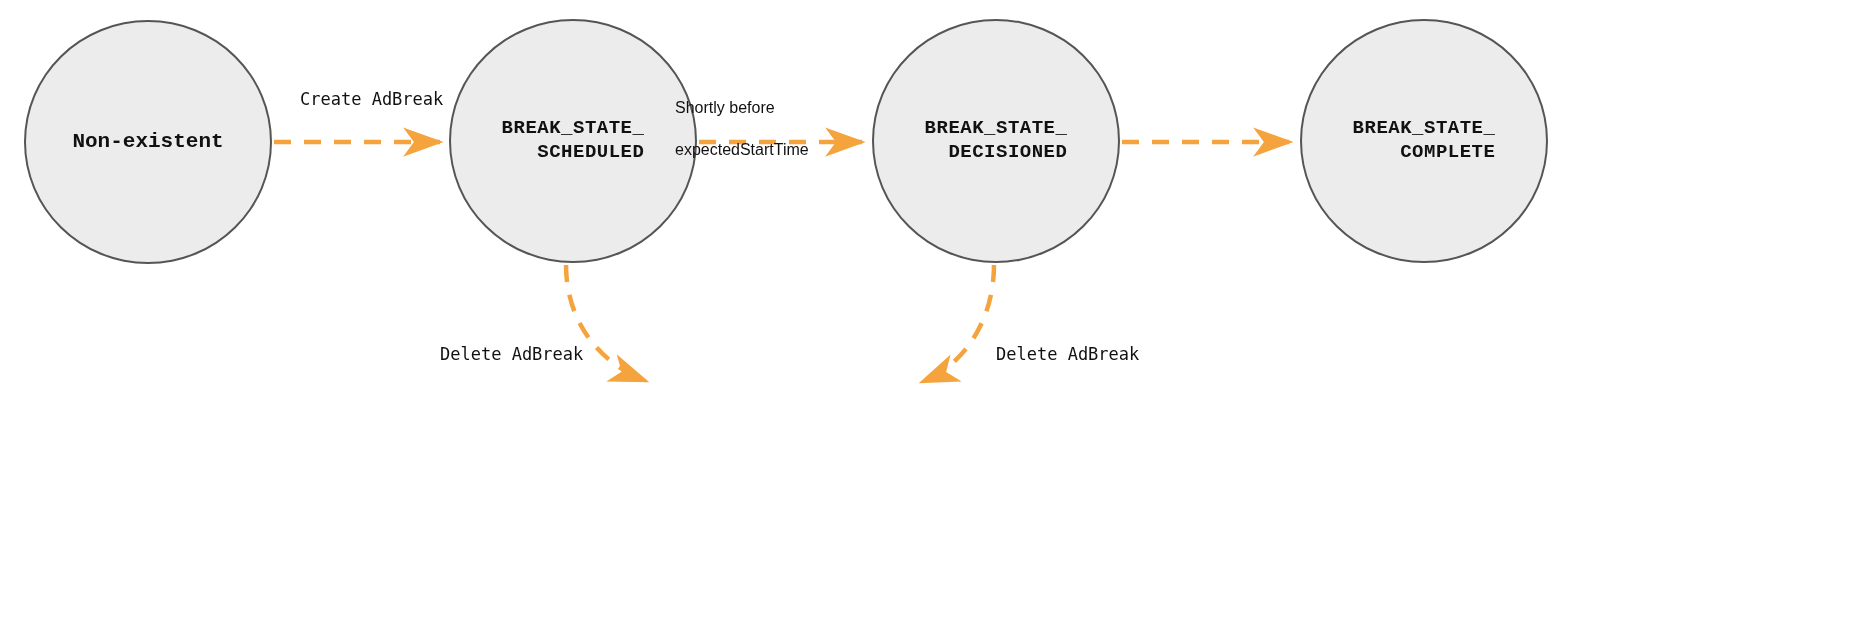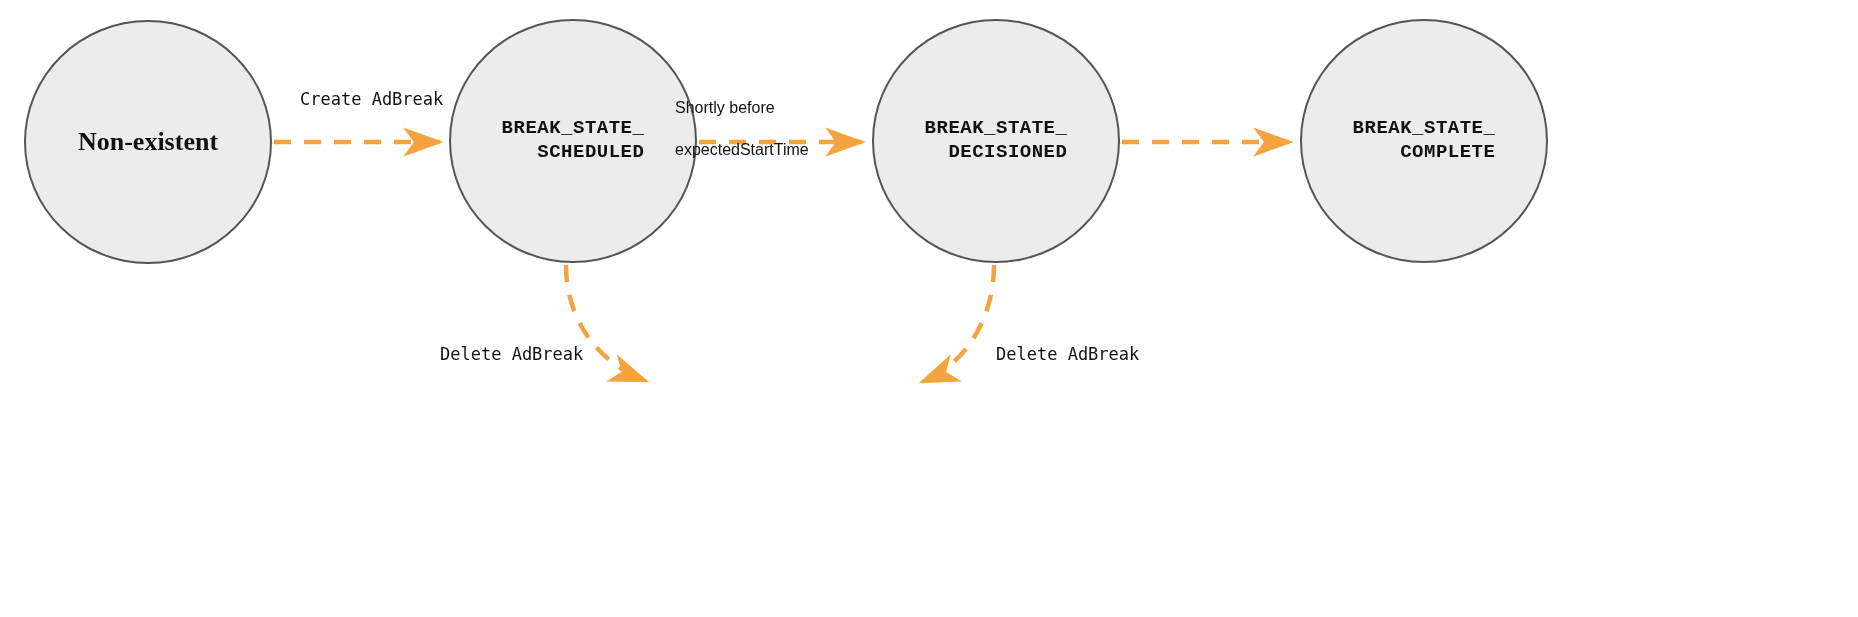--- a/index.html
+++ b/index.html
@@ -40,22 +40,22 @@
     white-space: pre-line;
     pointer-events: none;
   }
   .node-label.mono {
     font-family: Liberation Mono, monospace;
     font-size: 19px;
     letter-spacing: 0.5px;
     text-align: right;
   }
   .node-label.sans {
-    font-family: Liberation Serif, serif;
-    font-size: 26px;
+    font-family: Liberation Mono, monospace;
+    font-size: 21px;
   }
   .edge-label {
     position: absolute;
     color: #111111;
     white-space: pre-line;
     line-height: 1.32;
     pointer-events: none;
   }
   .edge-label.mono {
     font-family: "DejaVu Sans Mono", monospace;

